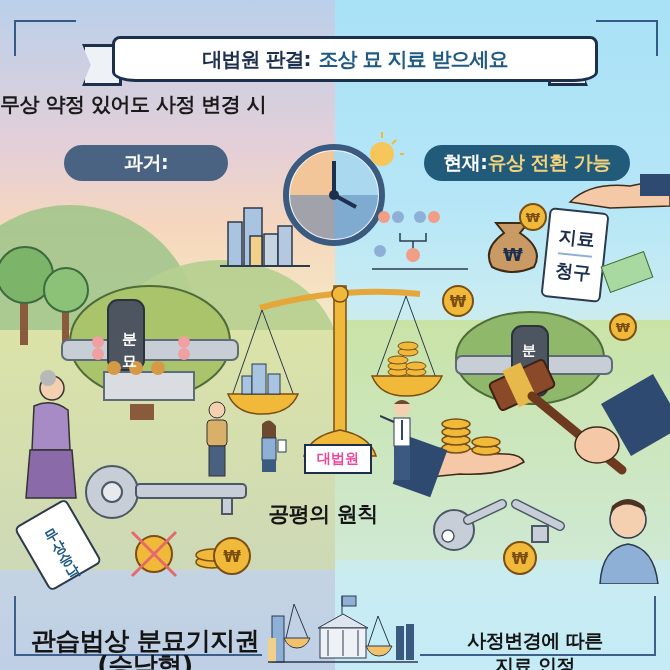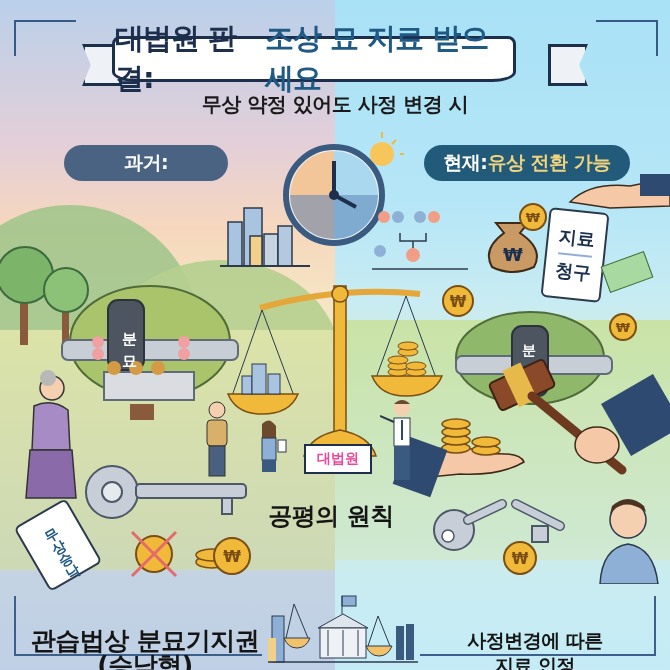--- a/index.html
+++ b/index.html
@@ -5,27 +5,27 @@
   html,body{margin:0;padding:0;}
   body{width:670px;height:670px;overflow:hidden;font-family:"DejaVu Sans","Liberation Sans",sans-serif;}
   .canvas{position:relative;width:670px;height:670px;overflow:hidden;
     background:linear-gradient(90deg,#bcd0e8 0%,#c9d4e8 50%,#abe2f5 50%,#b6e6f4 100%);}
   .bg-left{position:absolute;left:0;top:0;width:335px;height:670px;
     background:linear-gradient(180deg,#bad0ea 0%,#e4cfd8 22%,#f6d7bd 34%,#f4e6c4 46%,#dfe5b4 62%,#d2deb8 75%,#c4d3e3 86%,#bfd0e6 100%);}
   .bg-right{position:absolute;left:335px;top:0;width:335px;height:670px;
     background:linear-gradient(180deg,#a9e1f6 0%,#b5e6f7 30%,#c9ecf2 46%,#d7ecc4 58%,#d5ebc9 74%,#c9ecf1 86%,#c4ebf6 100%);}
   .abs{position:absolute;}
   
-  .ribbon{left:112px;top:36px;width:404px;height:46px;background:#fff;border:3px solid #1c2f4d;border-radius:8px 8px 24px 24px/8px 8px 10px 10px;
-    display:flex;align-items:center;justify-content:center;font-weight:bold;font-size:29px;color:#1c2f4d;letter-spacing:-1px;box-sizing:border-box;}
+  .ribbon{left:112px;top:36px;width:486px;height:46px;background:#fff;border:3px solid #1c2f4d;border-radius:8px 8px 24px 24px/8px 8px 10px 10px;
+    display:flex;align-items:center;justify-content:center;font-weight:bold;font-size:20px;color:#1c2f4d;letter-spacing:-1px;box-sizing:border-box;}
   .ribbon .hl{color:#1f5a84;margin-left:8px;}
   .rtail{top:44px;width:40px;height:42px;background:#eef2f6;border:3px solid #1c2f4d;box-sizing:border-box;}
   .rtail.l{left:82px;clip-path:polygon(0 0,100% 0,100% 100%,0 100%,22% 50%);}
   .rtail.r{left:548px;clip-path:polygon(0 0,100% 0,78% 50%,100% 100%,0 100%);}
-  .subtitle{left:0;width:670px;top:91px;text-align:center;font-weight:bold;font-size:20px;color:#1a1a1a;letter-spacing:-0.5px;}
+  .subtitle{left:0;width:670px;top:91px;text-align:left;font-weight:bold;font-size:20px;color:#1a1a1a;letter-spacing:-0.5px;}
   .pill{height:36px;border-radius:18px;color:#fff;font-weight:bold;font-size:19px;display:flex;align-items:center;justify-content:center;letter-spacing:-0.5px;}
   .pill.past{left:64px;top:145px;width:164px;background:#4b6383;}
   .pill.past .hl{color:#f6c9a0;margin-left:6px;}
   .pill.now{left:424px;top:145px;width:206px;background:#225a7a;}
   .pill.now .hl{color:#f2d37d;}
   .corner{width:60px;height:34px;border:2px solid #355a85;border-right:none;border-bottom:none;}
   .hill{border-radius:50%;}
   .caption{font-weight:bold;color:#151515;text-align:center;letter-spacing:-0.5px;}
   .frame-line{background:#3d5f8b;}
   svg{display:block;}
@@ -233,21 +233,21 @@
   </svg>
   <svg class="abs" style="left:380px;top:398px;" width="40" height="90">
     <circle cx="22" cy="10" r="8" fill="#f4cfb0"></circle>
       <path d="M14 6 Q22 -2 30 6" fill="#6b4a2e"></path>
     <rect x="14" y="20" width="16" height="28" fill="#fff" stroke="#2c3a4e"></rect>
     <line x1="22" y1="22" x2="22" y2="42" stroke="#2f4a70" stroke-width="2"></line>
     <rect x="14" y="48" width="16" height="34" fill="#3a5a80"></rect>
     <line x1="14" y1="24" x2="0" y2="18" stroke="#2c3a4e" stroke-width="2"></line>
   </svg>
 
-  <div class="abs caption" style="left:261px;top:500px;width:140px;font-size:24px;">공평의 원칙</div>
+  <div class="abs caption" style="left:253px;top:500px;width:140px;font-size:21px;">공평의 원칙</div>
 
   <svg class="abs" style="left:432px;top:486px;" width="140" height="70">
     <circle cx="22" cy="44" r="20" fill="#c7ced8" stroke="#4d5866" stroke-width="2"></circle>
     <circle cx="16" cy="50" r="6" fill="#fff" stroke="#4d5866" stroke-width="1.5"></circle>
     <line x1="36" y1="34" x2="70" y2="18" stroke="#4d5866" stroke-width="10" stroke-linecap="round"></line>
     <line x1="36" y1="34" x2="70" y2="18" stroke="#c7ced8" stroke-width="7" stroke-linecap="round"></line>
     <line x1="84" y1="18" x2="128" y2="40" stroke="#4d5866" stroke-width="10" stroke-linecap="round"></line>
     <line x1="84" y1="18" x2="128" y2="40" stroke="#c7ced8" stroke-width="7" stroke-linecap="round"></line>
     <rect x="100" y="40" width="16" height="16" fill="#c7ced8" stroke="#4d5866" stroke-width="2"></rect>
   </svg>

